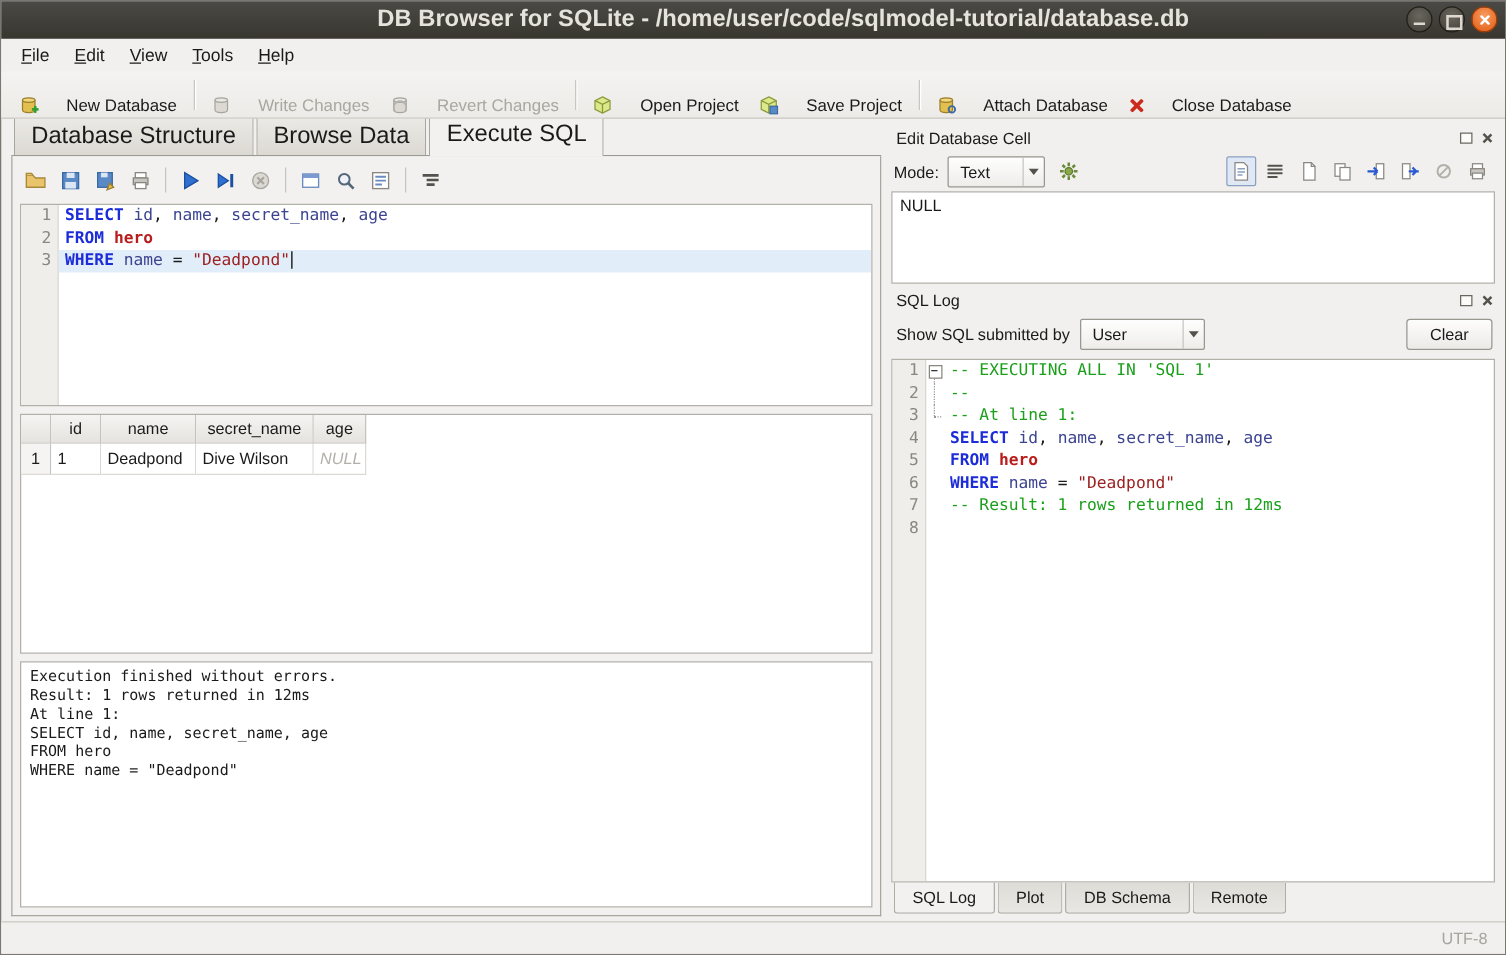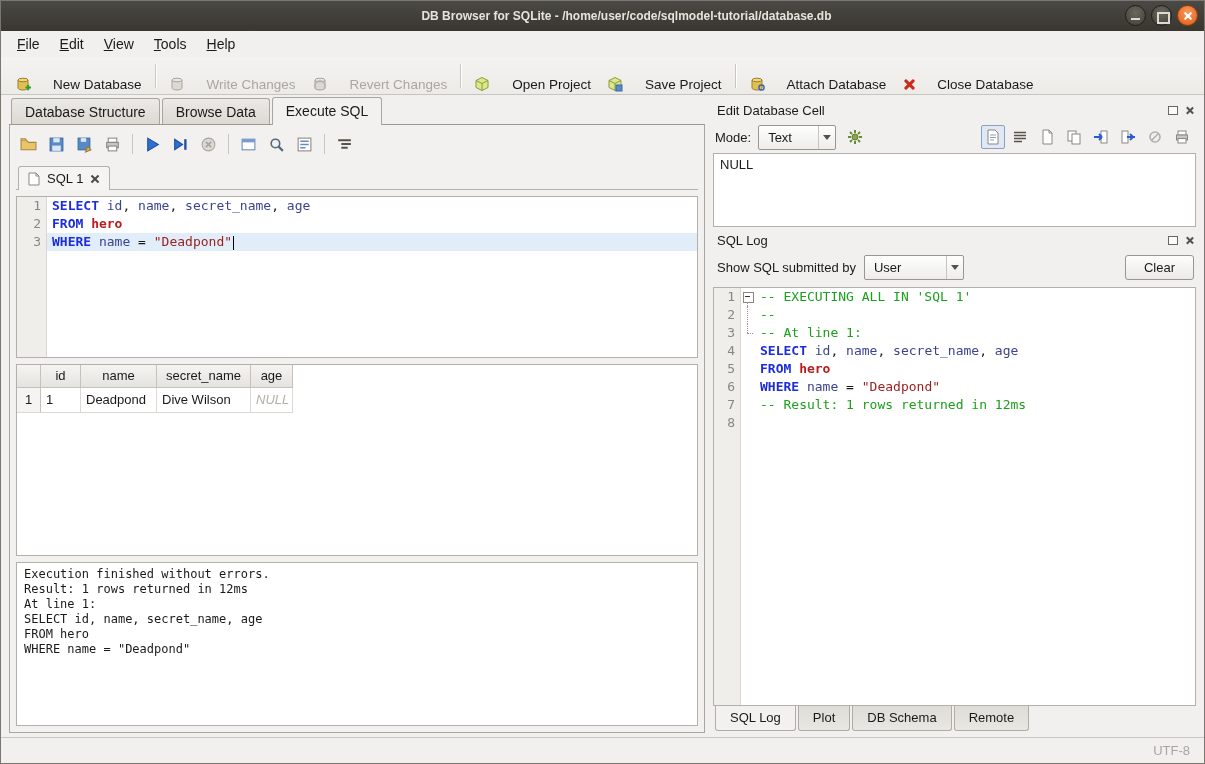--- a/index.html
+++ b/index.html
@@ -2,21 +2,21 @@
 <html><head>
 <meta charset="utf-8">
 <style>
   * { box-sizing: border-box; margin: 0; padding: 0; }
   html,body { width:1205px; height:764px; overflow:hidden; }
   body { font-family:"Liberation Sans",sans-serif; font-size:13px; color:#1a1a1a; background:#f1f0ee; }
   .window { width:1205px; height:764px; display:flex; flex-direction:column; border:1px solid #7a7771; }
 
   
   .titlebar { height:30px; flex:0 0 30px; background:linear-gradient(#4b4945,#38362f); position:relative; display:flex; align-items:center; justify-content:center; }
-  .titlebar .title { color:#e6e3dc; font-weight:bold; font-size:12px;margin-left:48px; }
+  .titlebar .title { color:#e6e3dc; font-weight:bold; font-size:19px;margin-left:48px; }
   .win-controls { position:absolute; right:6px; top:4px; display:flex; gap:5px; }
   .wbtn { width:21px; height:21px; border-radius:50%; border:1px solid #221f1a; background:radial-gradient(circle at 50% 35%, #6a675f, #413e37); position:relative; }
   .wbtn.close { background:radial-gradient(circle at 50% 35%, #f89b5f, #e05a12); border-color:#9c3c08; }
   .glyph-min::after { content:""; position:absolute; left:5px; top:12px; width:9px; height:2px; background:#ddd9d1; }
   .glyph-max::after { content:""; position:absolute; left:5px; top:6px; width:9px; height:8px; border:2px solid #ddd9d1; }
   .glyph-x::before,.glyph-x::after { content:""; position:absolute; left:9px; top:5px; width:2px; height:10px; background:#fff; border-radius:1px; }
   .glyph-x::before { transform:rotate(45deg); } .glyph-x::after { transform:rotate(-45deg); }
 
   
   .menubar { height:26px; flex:0 0 26px; background:#f1f0ee; display:flex; align-items:center; padding-left:6px; }
@@ -31,21 +31,21 @@
   .drop-arrow { width:0; height:0; border-left:4px solid transparent; border-right:4px solid transparent; border-top:5px solid #55524c; margin-left:2px; }
   .icon16 { width:16px; height:16px; display:block; }
 
   
   .content { flex:1; display:flex; overflow:hidden; }
   .left-col { width:704px; flex:0 0 704px; display:flex; flex-direction:column; padding:2px 0 4px 8px; }
   .right-col { flex:1; display:flex; flex-direction:column; padding:2px 8px 4px 8px; }
 
   
   .main-tabs { display:flex; align-items:flex-end; height:28px; border-bottom:1px solid #9c9993; padding-left:2px; }
-  .tab { padding:5px 13px 4px; border:1px solid #a9a69f; border-bottom:none; border-radius:3px 3px 0 0; background:linear-gradient(#eceae6,#dcd9d3); margin-right:2px; font-size:14px; }
+  .tab { padding:5px 13px 4px; border:1px solid #a9a69f; border-bottom:none; border-radius:3px 3px 0 0; background:linear-gradient(#eceae6,#dcd9d3); margin-right:2px; font-size:19px; }
   .tab.active { background:#f2f1ef; margin-bottom:-1px; padding-bottom:6px; }
 
   .left-body { flex:1; border:1px solid #a9a69f; border-top:none; background:#f2f1ef; display:flex; flex-direction:column; padding:6px; gap:6px; overflow:hidden; }
 
   
   .sql-toolbar { display:flex; align-items:center; gap:3px; flex:0 0 26px; }
   .mi { width:25px; height:25px; display:flex; align-items:center; justify-content:center; border-radius:2px; }
   .mi svg { width:17px; height:17px; }
   .sep-s { width:1px; height:20px; background:#c9c6c1; margin:0 4px; }
 
@@ -289,30 +289,20 @@
               </svg>
             </div>
           <div class="sep-s"></div>
           <div class="mi">
               <svg viewBox="0 0 16 16">
                 <path d="M2 4h12M5 7.5h9M5 11h6" stroke="#55524c" stroke-width="2"></path>
               </svg>
             </div>
         </div>
 
-        <div class="sqltab-bar">
-          <div class="sqltab">
-            <svg width="12" height="14" viewBox="0 0 12 14">
-                <path d="M1 1h7l3 3v9H1z" fill="#fff" stroke="#8a8781"></path>
-                <path d="M8 1v3h3" fill="none" stroke="#8a8781"></path>
-              </svg>
-            <span>SQL 1</span>
-            <span class="x-small"></span>
-          </div>
-        </div>
 
         <div class="codebox editor" id="editor">
           <div class="gutter-bg"></div>
         <div class="code-line">
               <div class="gutter-cell">1</div>
               <div class="code-text"><span class="tk-k">SELECT</span><span class="tk-p"> </span><span class="tk-i">id</span><span class="tk-p">, </span><span class="tk-i">name</span><span class="tk-p">, </span><span class="tk-i">secret_name</span><span class="tk-p">, </span><span class="tk-i">age</span></div>
             </div>
             <div class="code-line">
               <div class="gutter-cell">2</div>
               <div class="code-text"><span class="tk-k">FROM</span><span class="tk-p"> </span><span class="tk-t">hero</span></div>

